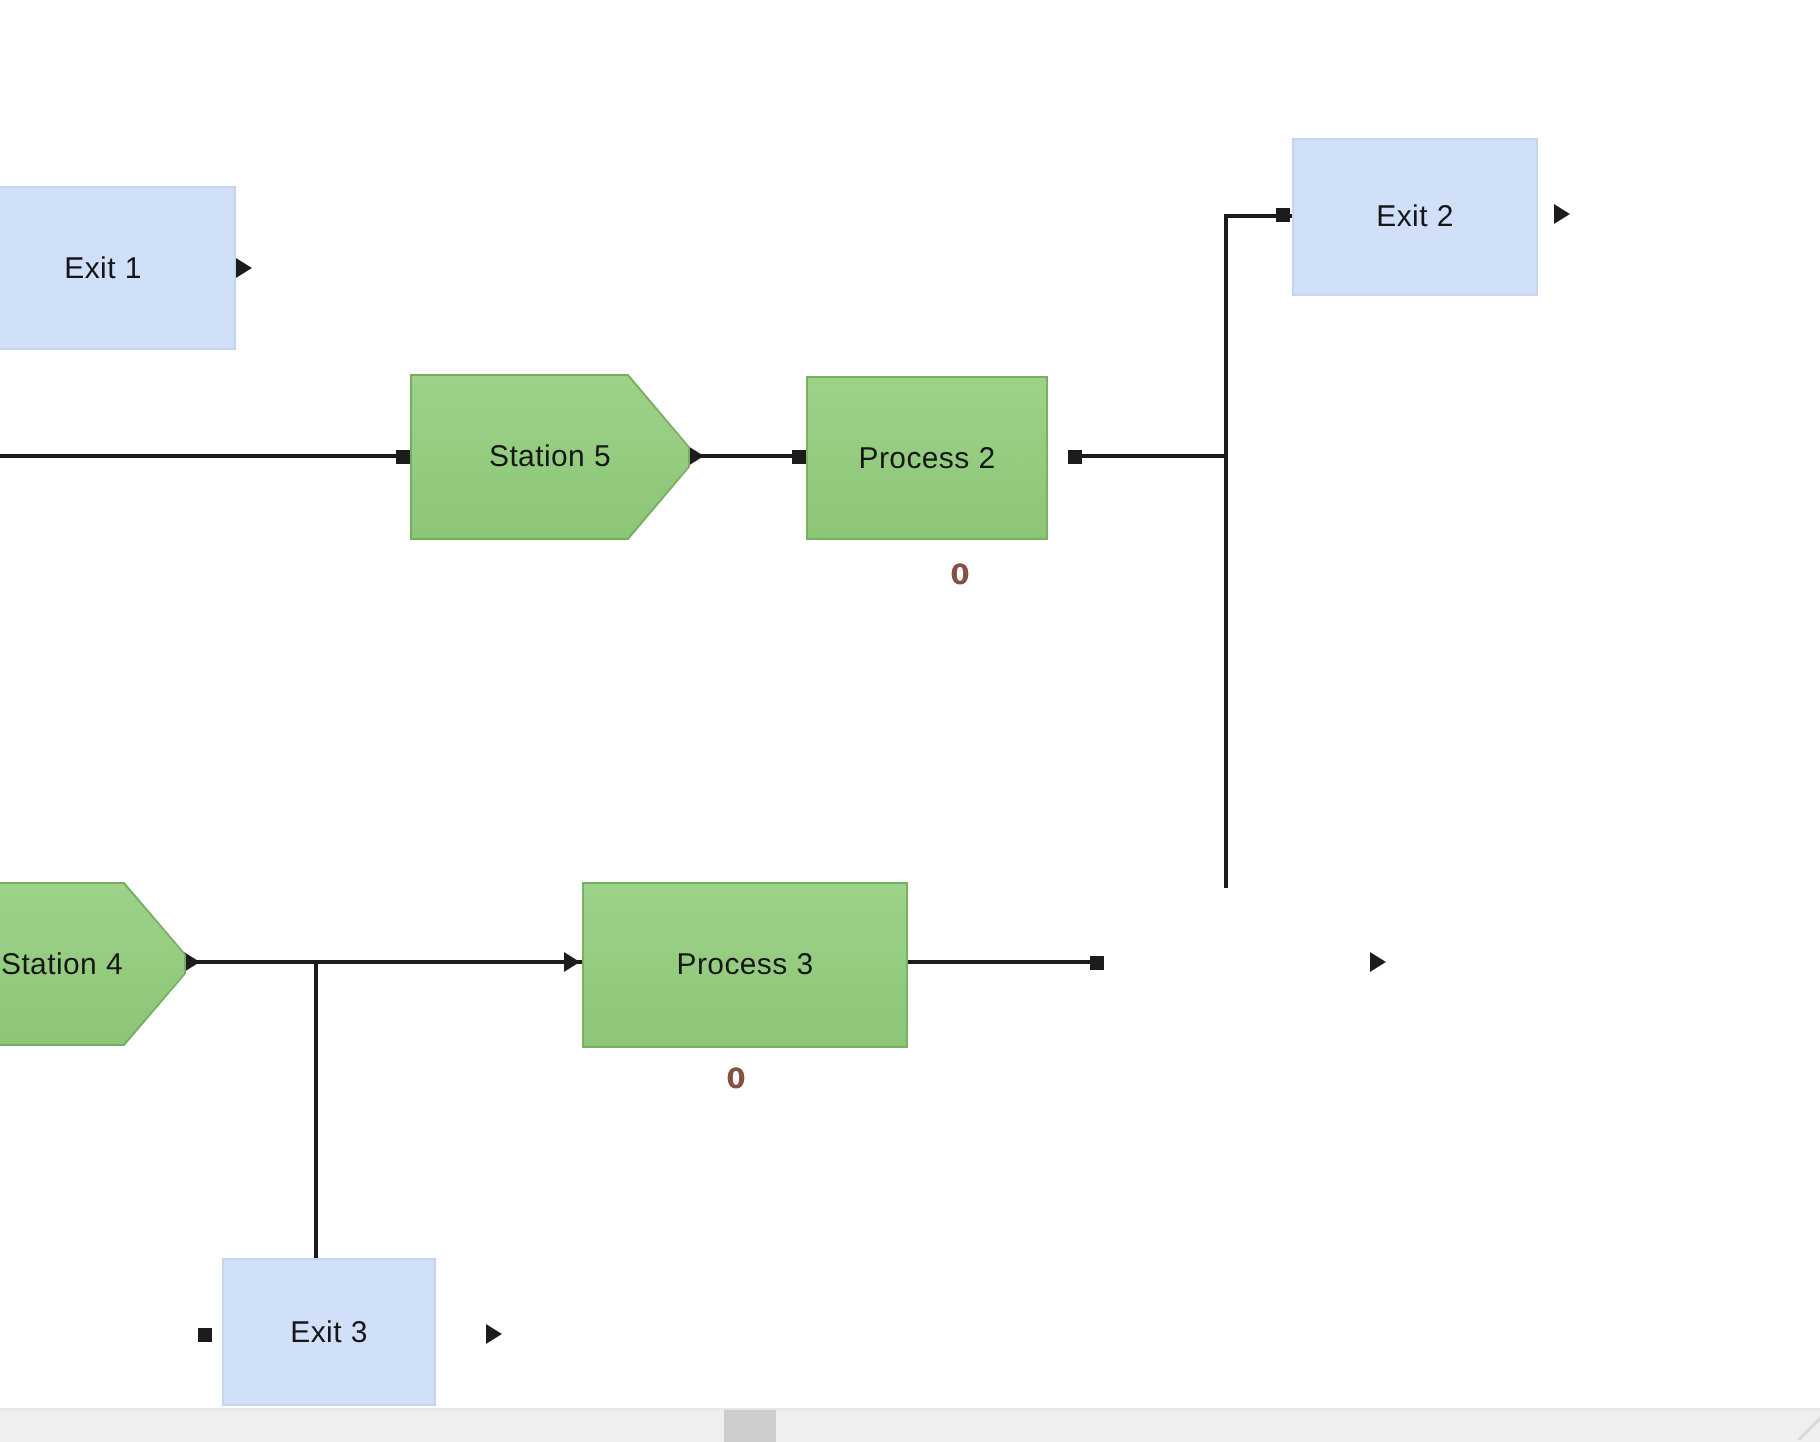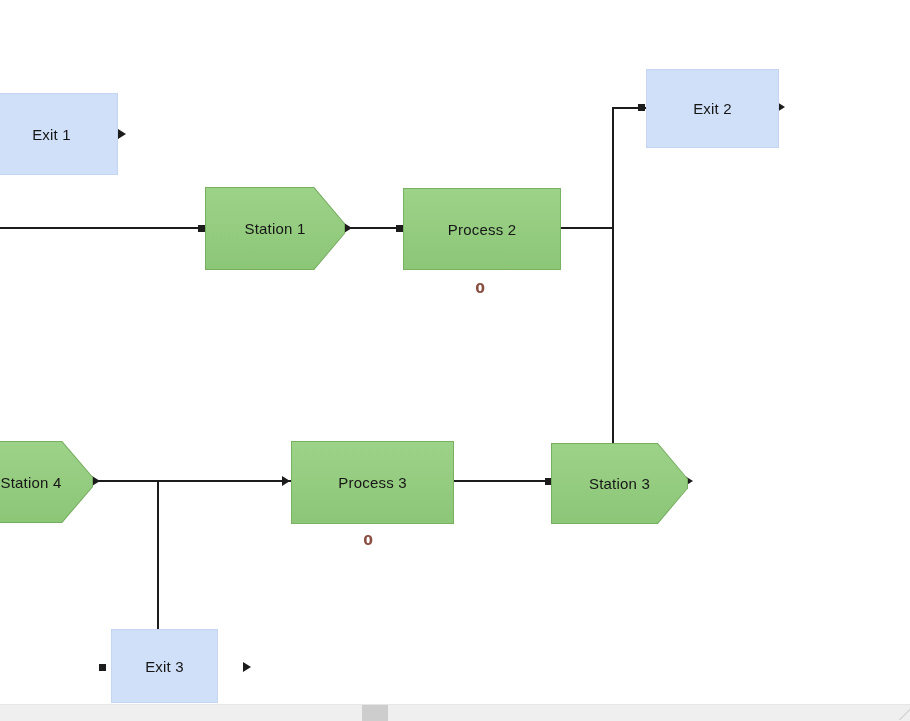--- a/index.html
+++ b/index.html
@@ -101,48 +101,42 @@
   <div class="arrow-right" style="left:243px;top:662px"></div>
 
   <div class="node exit" style="left:-15px;top:93px;width:133px;height:82px">
     <span class="label">Exit 1</span>
   </div>
 
   <div class="node" style="left:205px;top:187px;width:140px;height:83px">
     <div class="station-border">
       <div class="station-fill"></div>
     </div>
-    <span class="label">Station 1</span>
+    <span class="label">Station 5</span>
   </div>
 
-  <div class="node process" style="left:403px;top:188px;width:158px;height:82px">
+  <div class="node process" style="left:403px;top:188px;width:121px;height:82px">
     <span class="label">Process 2</span>
   </div>
 
-  <div class="node exit" style="left:646px;top:69px;width:133px;height:79px">
+  <div class="node exit" style="left:646px;top:69px;width:123px;height:79px">
     <span class="label">Exit 2</span>
   </div>
 
   <div class="node" style="left:-47px;top:441px;width:140px;height:82px">
     <div class="station-border">
       <div class="station-fill"></div>
     </div>
     <span class="label" style="padding-left:8px">Station 4</span>
   </div>
 
   <div class="node process" style="left:291px;top:441px;width:163px;height:83px">
     <span class="label">Process 3</span>
   </div>
 
-  <div class="node" style="left:551px;top:443px;width:137px;height:81px">
-    <div class="station-border">
-      <div class="station-fill"></div>
-    </div>
-    <span class="label">Station 3</span>
-  </div>
 
   <div class="node exit" style="left:111px;top:629px;width:107px;height:74px">
     <span class="label">Exit 3</span>
   </div>
 
   <span class="counter" style="left:474px;top:280px">0</span>
   <span class="counter" style="left:362px;top:532px">0</span>
 
   <div class="hscroll-track">
     <div class="hscroll-thumb"></div>

